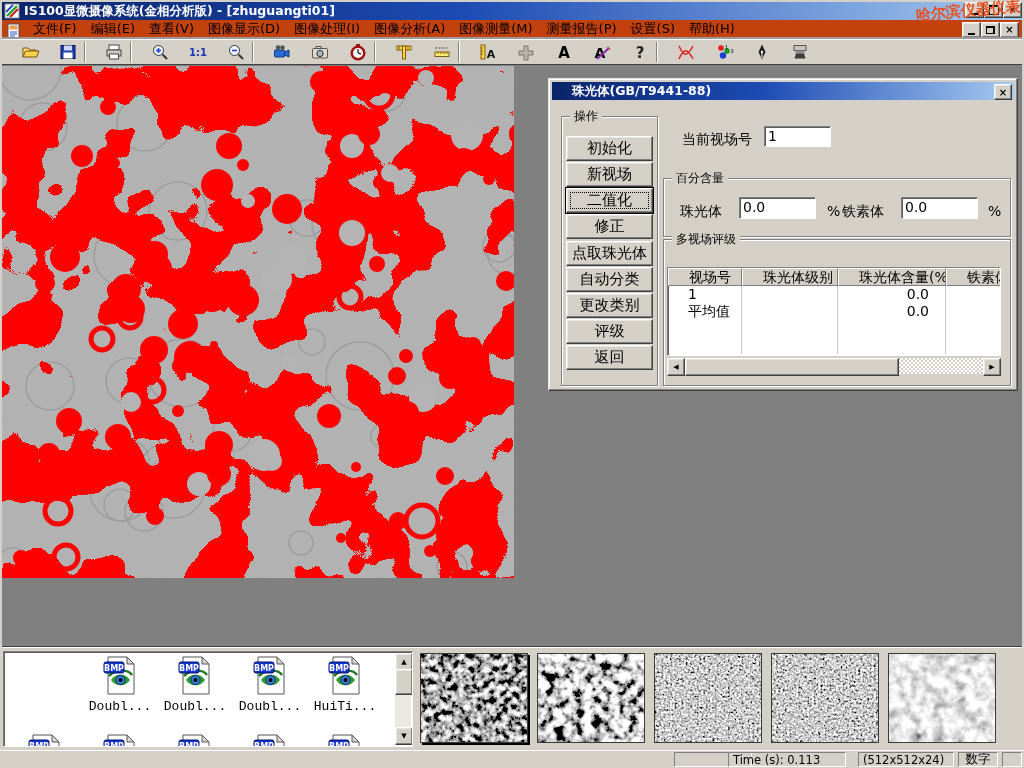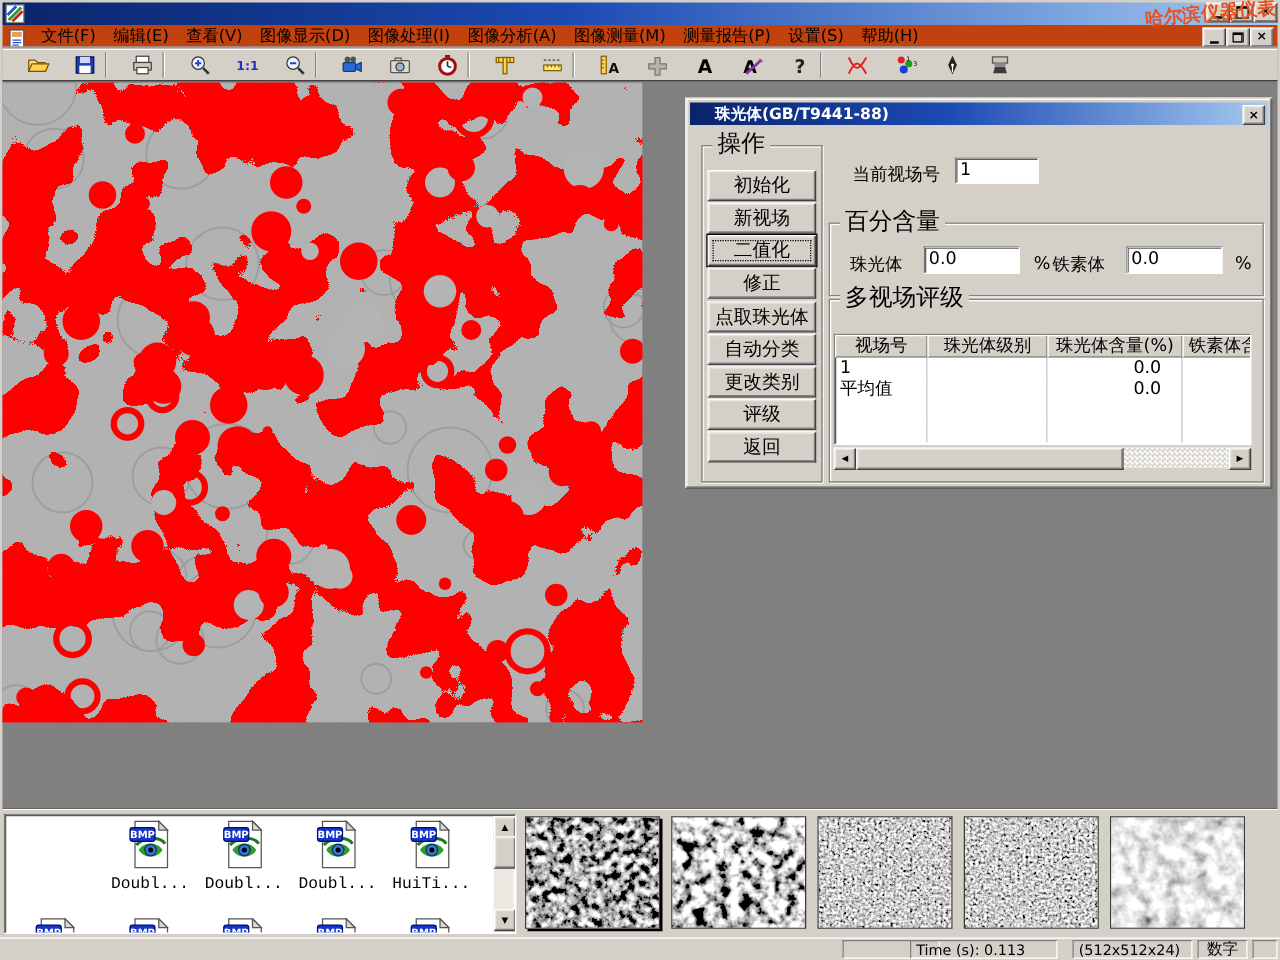--- a/index.html
+++ b/index.html
@@ -42,36 +42,36 @@
   
   .dialog{position:absolute;left:548px;top:78px;width:470px;height:313px;background:#d4d0c8;
           border:1px solid;border-color:#e8e6e0 #404040 #404040 #e8e6e0;
           box-shadow:inset -1px -1px 0 #808080,inset 1px 1px 0 #fff;z-index:50;box-sizing:border-box;}
   .dlg-title{position:absolute;left:3px;top:3px;right:3px;height:18px;
     background:linear-gradient(90deg,#0a246a 0%,#1c4bb4 45%,#a6caf0 100%);
     color:#fff;font-weight:bold;font-size:12.5px;display:flex;align-items:center;padding-left:20px;}
   .dlg-close{position:absolute;right:2px;top:2px;width:16px;height:14px;display:flex;align-items:center;
              justify-content:center;font-size:10px;font-weight:bold;color:#000;}
   .gbox{position:absolute;border:1px solid #808080;box-shadow:1px 1px 0 #fff,inset 1px 1px 0 #fff;}
-  .gbox .legend{position:absolute;top:-9px;left:8px;background:#d4d0c8;padding:0 4px;font-size:19px;line-height:16px;white-space:nowrap;font-family:Liberation Mono, monospace;}
+  .gbox .legend{position:absolute;top:-9px;left:8px;background:#d4d0c8;padding:0 4px;font-size:12px;line-height:16px;white-space:nowrap;}
   .dlg-btn{position:absolute;left:17px;width:85px;height:23px;font-size:15px;display:flex;
            align-items:center;justify-content:center;white-space:nowrap;}
   .dlg-btn.default{outline:1px solid #000;}
   .dlg-btn.default:after{content:"";position:absolute;left:3px;top:3px;right:3px;bottom:3px;border:1px dotted #000;}
   .dlabel{position:absolute;font-size:14px;white-space:nowrap;}
   .dinput{position:absolute;font-size:14px;padding:1px 3px;box-sizing:border-box;
           background:#fff;border:1px solid;border-color:#808080 #fff #fff #808080;
           box-shadow:inset 1px 1px 0 #5a5a5a;font-family:"DejaVu Sans",sans-serif;}
   
   .grid{position:absolute;left:118px;top:188px;width:334px;height:89px;background:#fff;overflow:hidden;
         border:1px solid;border-color:#808080 #fff #fff #808080;box-shadow:inset 1px 1px 0 #5a5a5a;box-sizing:border-box;}
   .grow{display:flex;height:17px;}
   .grow.hdr{height:18px;}
   .gcell{flex:none;box-sizing:border-box;font-size:14px;overflow:hidden;white-space:nowrap;
-         border-right:1px solid #c6c6c6;padding:0 4px;line-height:17px;}
+         border-right:1px solid #c6c6c6;padding:0 20px;line-height:17px;}
   .hdr .gcell{background:#d4d0c8;border:1px solid;border-color:#fff #808080 #808080 #fff;
               text-align:center;line-height:16px;}
   .c1{width:74px;} .c2{width:96px;} .c3{width:108px;} .c4{width:80px;}
   .num{text-align:right;padding-right:16px;}
   .hscroll{position:absolute;left:118px;top:279px;width:334px;height:16px;background:#ece9e2;display:flex;}
   .sbtn{width:16px;height:16px;display:flex;align-items:center;justify-content:center;font-size:7px;color:#000;flex:none;}
   .sthumb{width:212px;height:16px;flex:none;}
   .strack{flex:1;background:repeating-conic-gradient(#fff 0% 25%,#d4d0c8 0% 50%) 0 0/4px 4px;}
   
   .bottompanel{position:absolute;left:2px;top:646px;width:1020px;height:104px;background:#d4d0c8;
@@ -141,20 +141,21 @@
   </defs>
 </svg>
 
 <div class="titlebar">
   <svg width="16" height="16">
     <rect x="1" y="1" width="14" height="14" fill="#fff" stroke="#888"></rect>
     <path d="M3 13 L13 3" stroke="#2a9d2a" stroke-width="2.4"></path>
     <path d="M2 9 L9 2" stroke="#2255cc" stroke-width="2.2"></path>
     <path d="M6 14 L14 6" stroke="#cc2222" stroke-width="2.2"></path>
   </svg>
+  <span>IS100显微摄像系统(金相分析版) - [zhuguangti01]</span>
 </div>
 <div class="winbtns">
   <span class="winbtn raised">
       <span class="g-min"></span>
     </span>
   <span class="winbtn raised">
       <span class="g-max"></span>
     </span>
   <span class="winbtn raised">×</span>
 </div>

